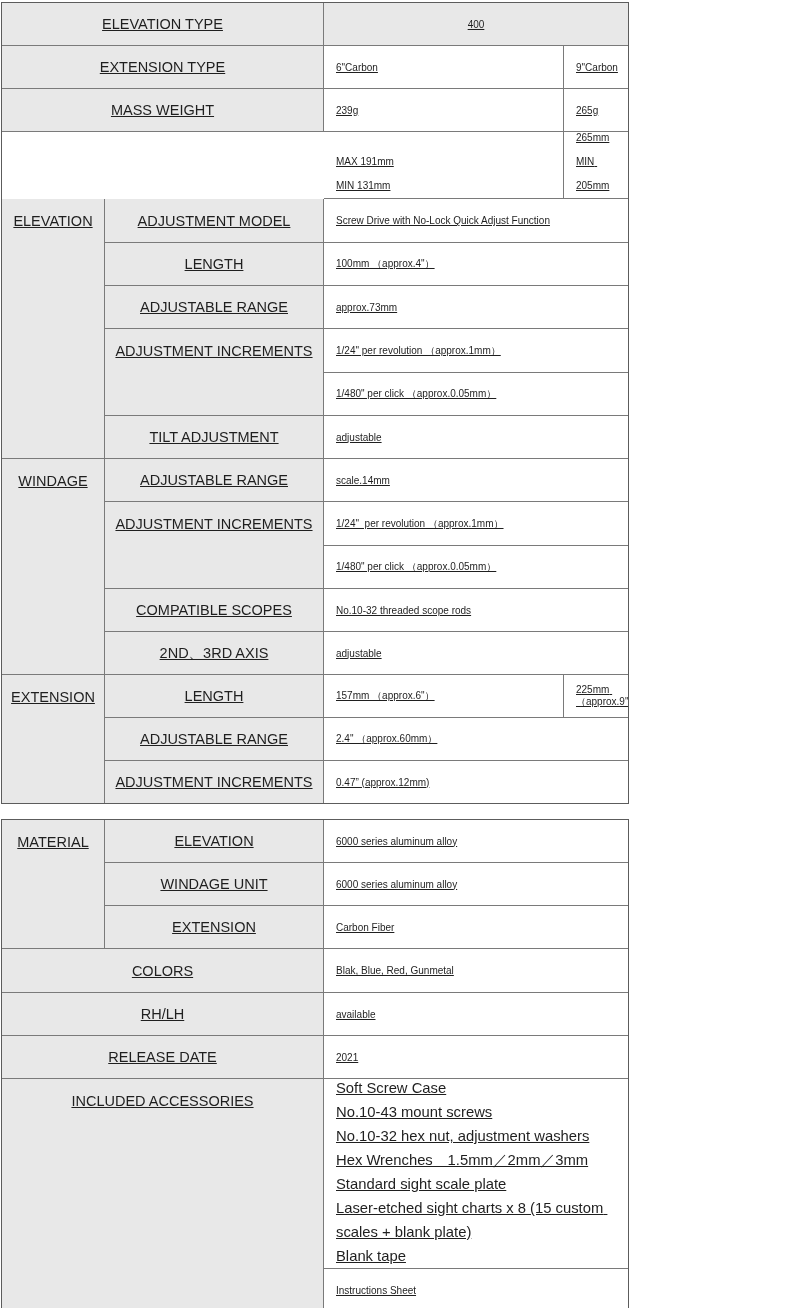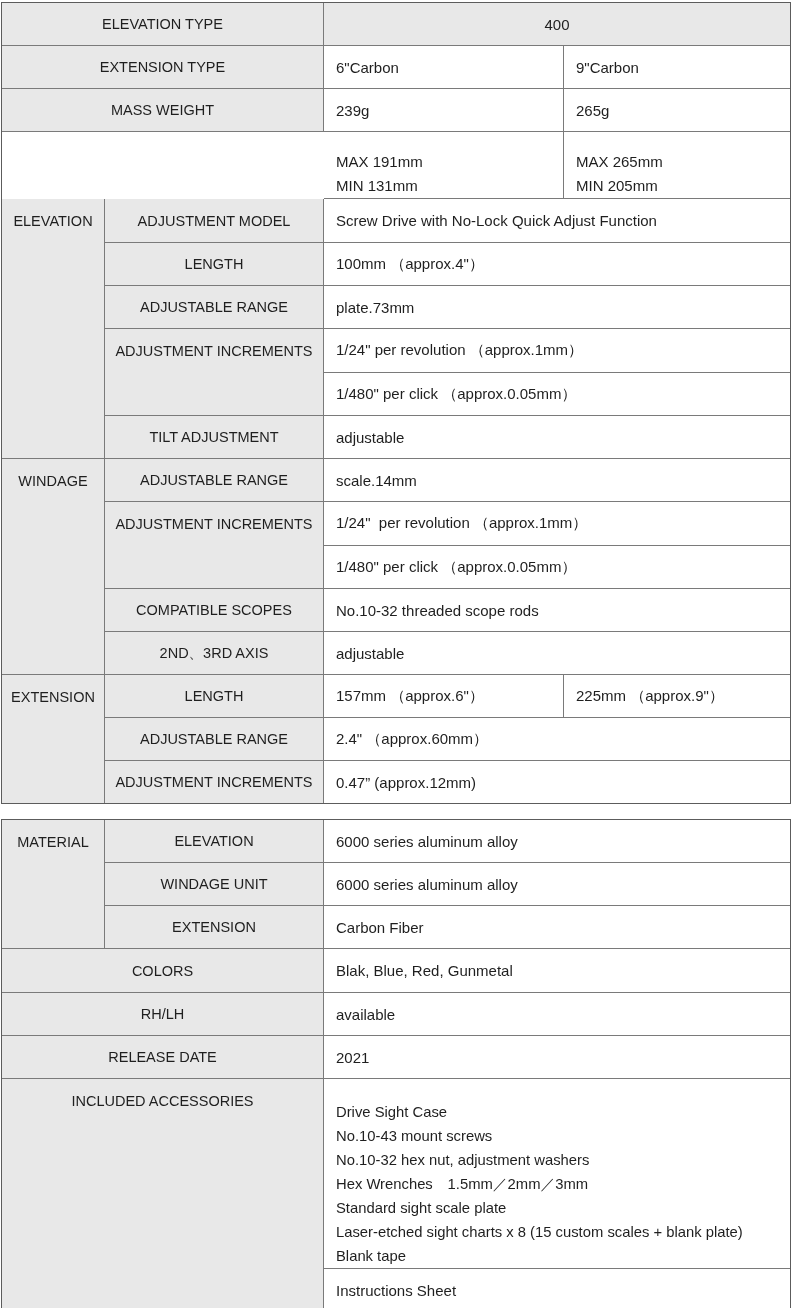--- a/index.html
+++ b/index.html
@@ -11,24 +11,25 @@
   *{margin:0;padding:0;box-sizing:border-box;}
   html,body{background:#ffffff;}
   body{
     width:792px;height:1308px;
     padding:2px 1px 0 1px;
     font-family:"Liberation Sans","DejaVu Sans",sans-serif;
     color:var(--txt);
   }
   .tbl{
     display:grid;
-    width:790px;
+    width:628px;
     grid-template-columns:103px 219px 240px 1fr;
     border:1px solid var(--outer);
     background:#fff;
+    text-decoration:underline;
   }
   .tbl1{
     grid-template-rows:43px 43px 43px 67px 44px 43px 43px 44px 43px 43px 43px 44px 43px 43px 43px 43px 43px 42px;
   }
   .tbl2{
     grid-template-rows:43px 43px 43px 44px 43px 43px 190px 43px;
     margin-top:15px;
     border-bottom:3px solid #3b82f6;
   }
   .c{
@@ -41,21 +42,21 @@
   .head{
     background:var(--hbg);
     justify-content:center;
     text-align:center;
     font-size:14.5px;
     padding:0 6px;
     white-space:nowrap;
   }
   .val{
     background:#ffffff;
-    font-size:15px;
+    font-size:10px;
     padding:0 12px;
     white-space:pre-wrap;
   }
   .val.gray{
     background:var(--hbg);
     justify-content:center;
     padding:0 6px;
   }
   .multi{
     flex-direction:column;
@@ -98,21 +99,21 @@
   </div>
 
   <div class="c head top-label" style="grid-area:5/1/11/2">ELEVATION</div>
   <div class="c head" style="grid-area:5/2/6/3">ADJUSTMENT MODEL</div>
   <div class="c val nr" style="grid-area:5/3/6/5">Screw Drive with No-Lock Quick Adjust Function</div>
 
   <div class="c head" style="grid-area:6/2/7/3">LENGTH</div>
   <div class="c val nr" style="grid-area:6/3/7/5">100mm （approx.4"）</div>
 
   <div class="c head" style="grid-area:7/2/8/3">ADJUSTABLE RANGE</div>
-  <div class="c val nr" style="grid-area:7/3/8/5">plate.73mm</div>
+  <div class="c val nr" style="grid-area:7/3/8/5">approx.73mm</div>
 
   <div class="c head top-label" style="grid-area:8/2/10/3">ADJUSTMENT INCREMENTS</div>
   <div class="c val nr" style="grid-area:8/3/9/5">1/24" per revolution （approx.1mm）</div>
   <div class="c val nr" style="grid-area:9/3/10/5">1/480" per click （approx.0.05mm）</div>
 
   <div class="c head" style="grid-area:10/2/11/3">TILT ADJUSTMENT</div>
   <div class="c val nr" style="grid-area:10/3/11/5">adjustable</div>
 
   <div class="c head top-label" style="grid-area:11/1/16/2">WINDAGE</div>
   <div class="c head" style="grid-area:11/2/12/3">ADJUSTABLE RANGE</div>
@@ -156,21 +157,21 @@
   <div class="c val nr" style="grid-area:4/3/5/5">Blak, Blue, Red, Gunmetal</div>
 
   <div class="c head" style="grid-area:5/1/6/3">RH/LH</div>
   <div class="c val nr" style="grid-area:5/3/6/5">available</div>
 
   <div class="c head" style="grid-area:6/1/7/3">RELEASE DATE</div>
   <div class="c val nr" style="grid-area:6/3/7/5">2021</div>
 
   <div class="c head top-label nb" style="grid-area:7/1/9/3">INCLUDED ACCESSORIES</div>
   <div class="c val multi items nr" style="grid-area:7/3/8/5">
-    <div>Drive Sight Case</div>
+    <div>Soft Screw Case</div>
     <div>No.10-43 mount screws</div>
     <div>No.10-32 hex nut, adjustment washers</div>
     <div>Hex Wrenches　1.5mm／2mm／3mm</div>
     <div>Standard sight scale plate</div>
     <div>Laser-etched sight charts x 8 (15 custom scales + blank plate)</div>
     <div>Blank tape</div>
   </div>
   <div class="c val nr nb" style="grid-area:8/3/9/5">Instructions Sheet</div>
 </div>
 

